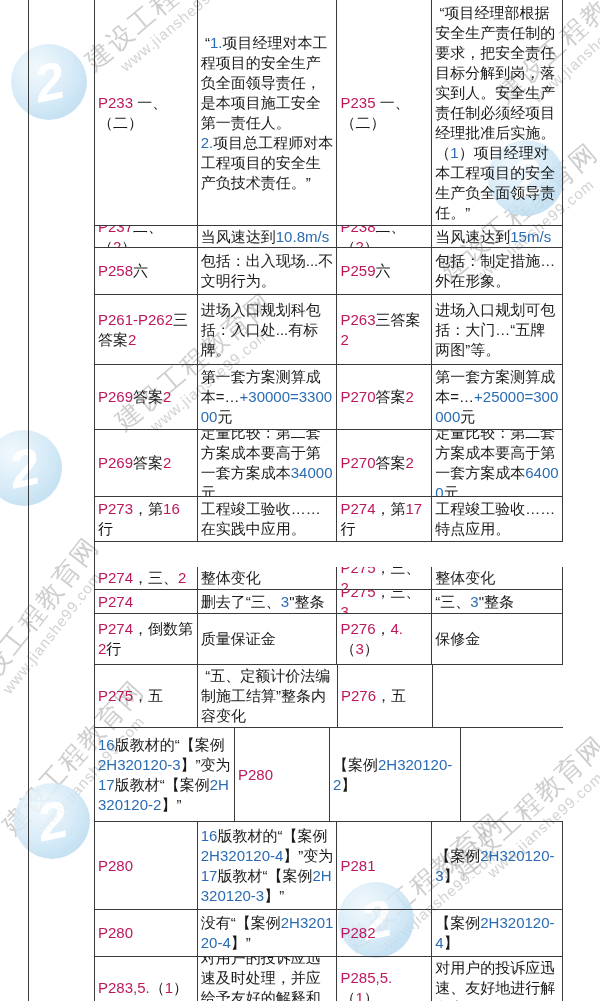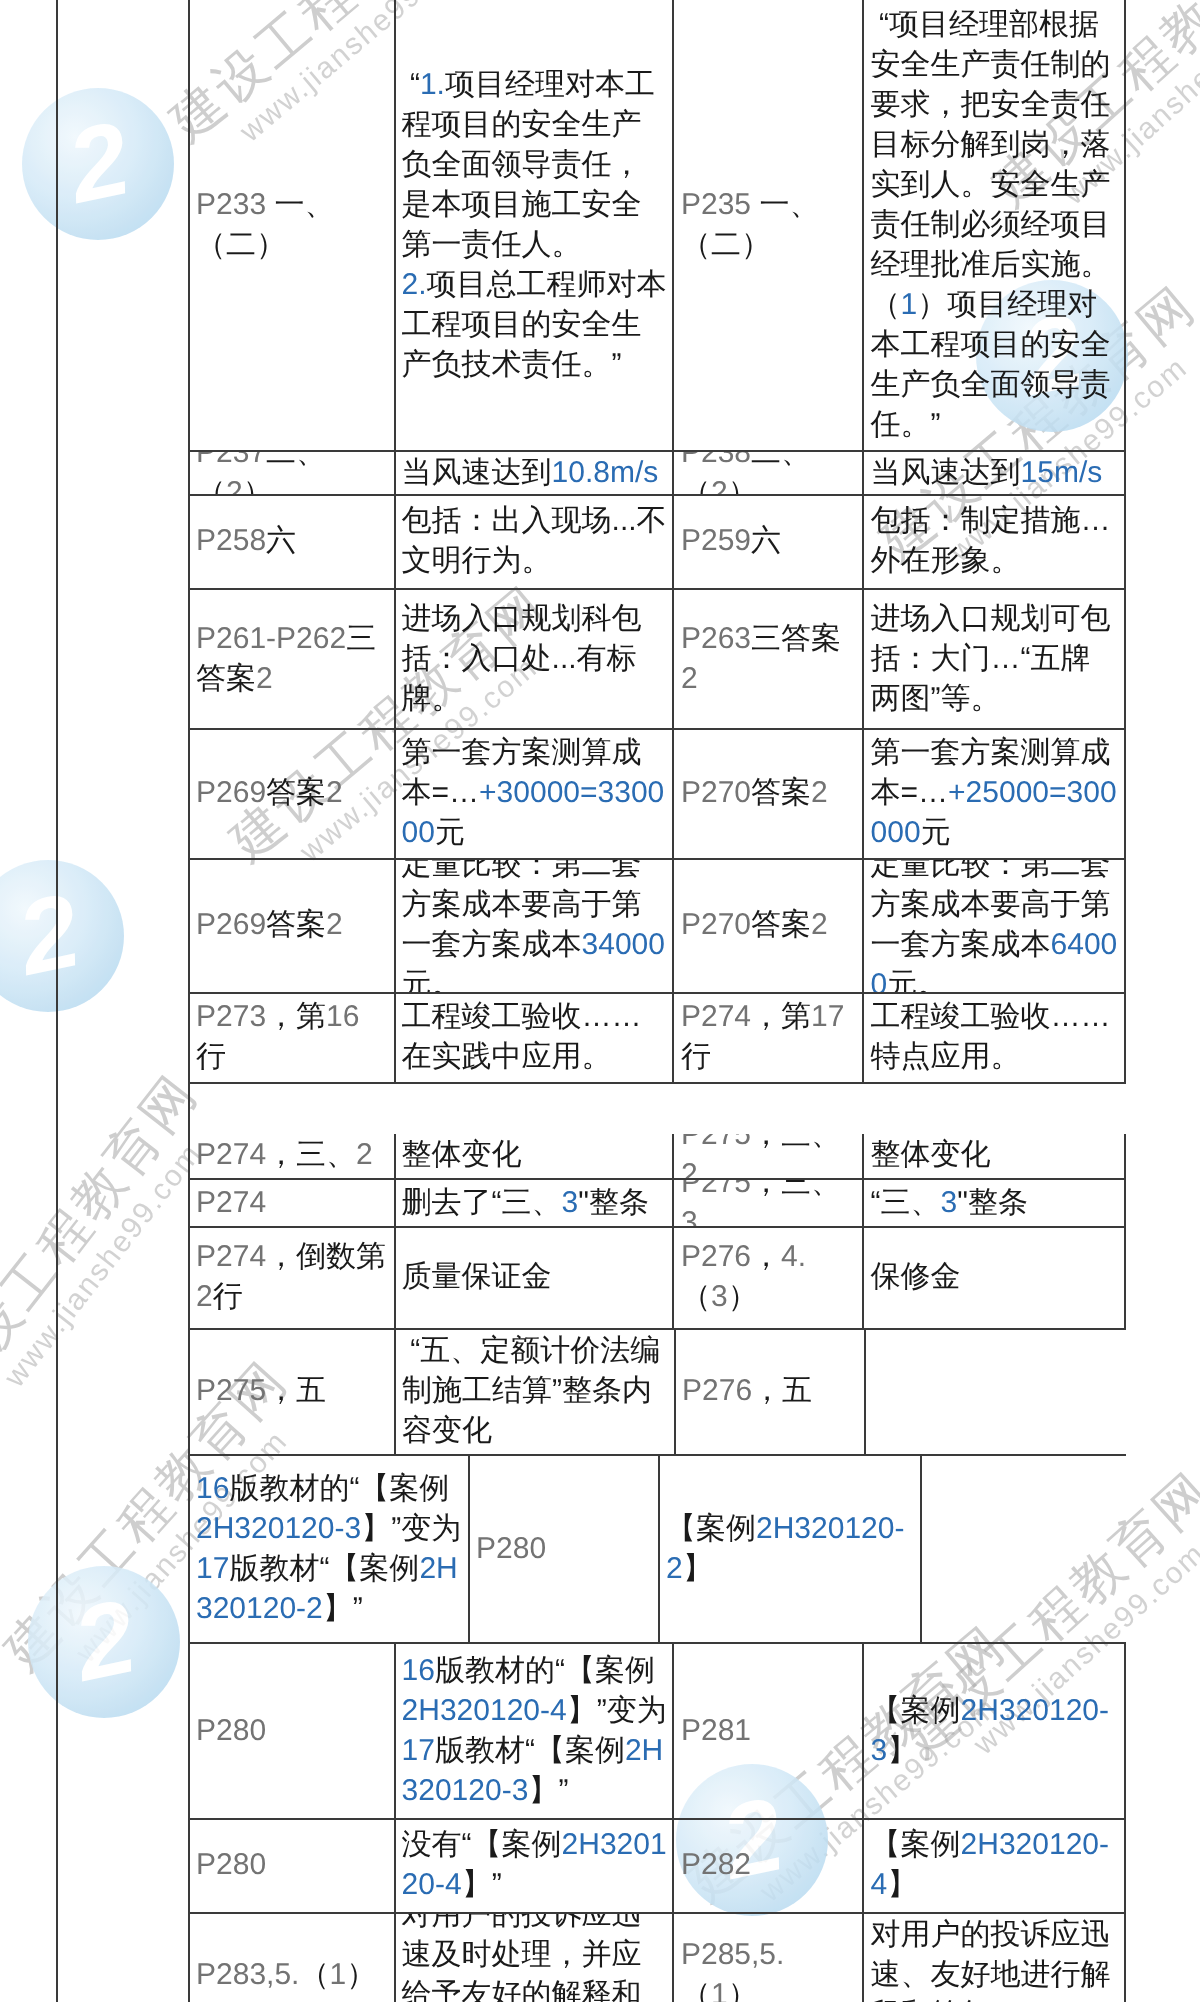--- a/index.html
+++ b/index.html
@@ -24,21 +24,21 @@
   .chg-table { position:absolute; left:94px; top:0; width:469px; height:1001px;
                display:flex; flex-direction:column; border-left:1px solid #3a3a3a; z-index:1; }
   .row { display:flex; border-bottom:1px solid #3a3a3a; flex:none; }
   .row.partial { border-bottom:none; }
   .cell { border-right:1px solid #3a3a3a; display:flex; align-items:center;
           padding:1px 3px; overflow:hidden; }
   .cell > span { white-space:pre-wrap; word-break:break-all;
                  font-size:15px; line-height:20px; color:#1a1a1a; }
   .c1 { width:103px; } .c2 { width:140px; } .c3 { width:95px; } .c4 { width:131px; }
   .num { color:#2a6cb3; }
-  .c1 .num, .c3 .num { color:#737373; }
+  .c1 .num, .c3 .num { color:#be185d; }
 </style>
 </head>
 <body>
 
 <div class="page">
 
   <div class="wm-layer">
       <div class="wm-text" style="left: 60px; top: -15px; transform: rotate(-40deg);">
       <div class="l1">建设工程教育网</div>
       <div class="l2">www.jianshe99.com</div>

